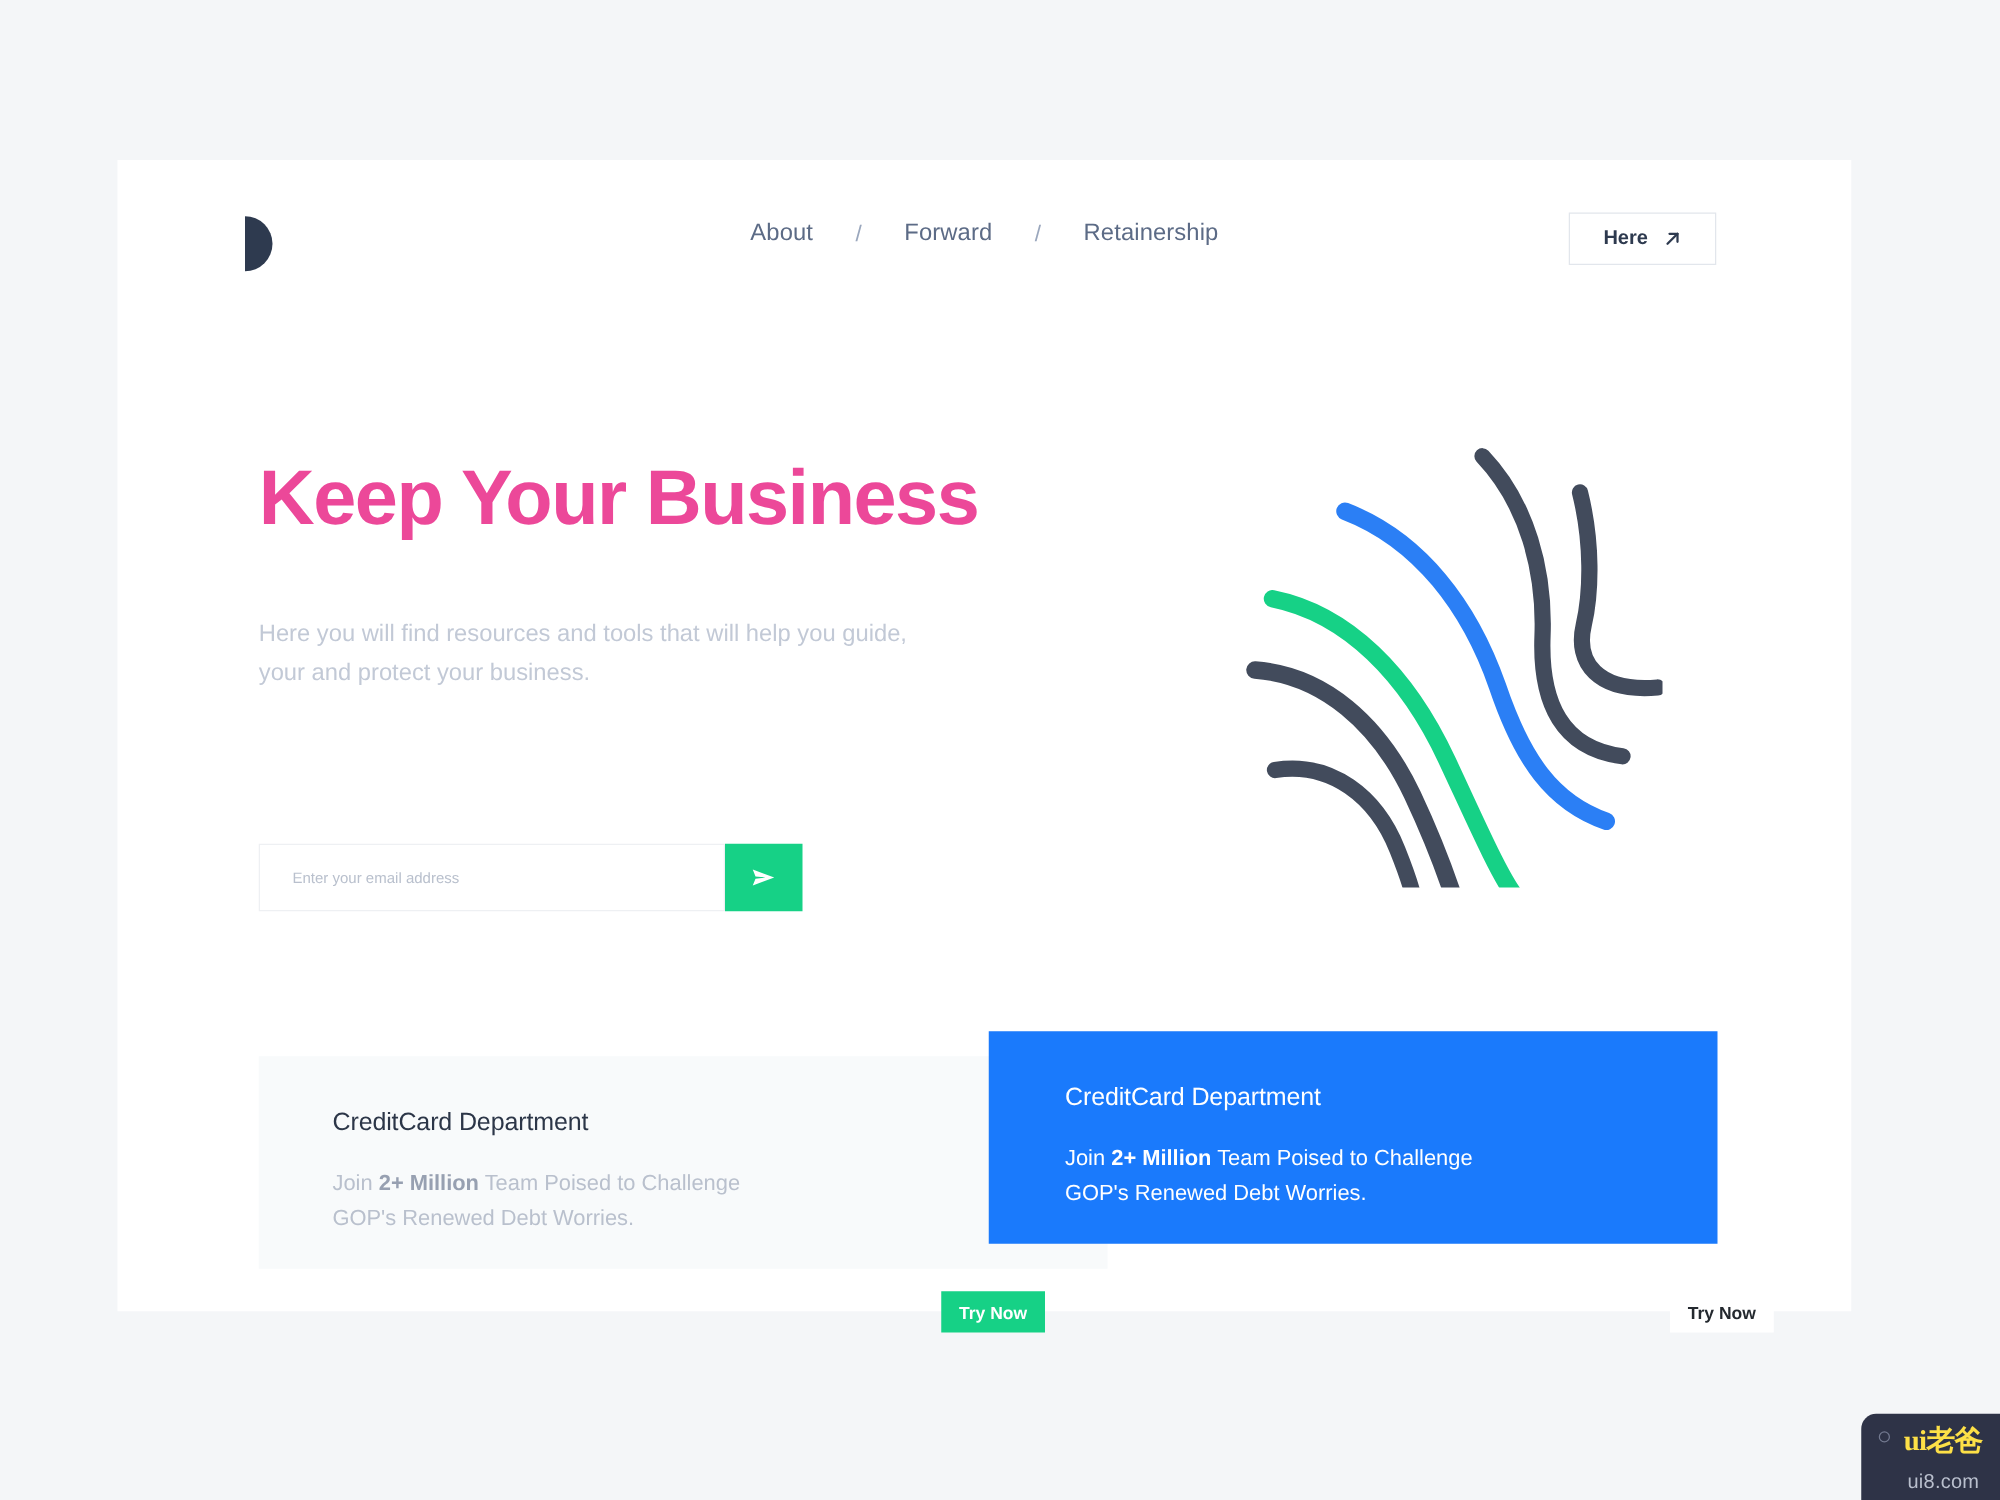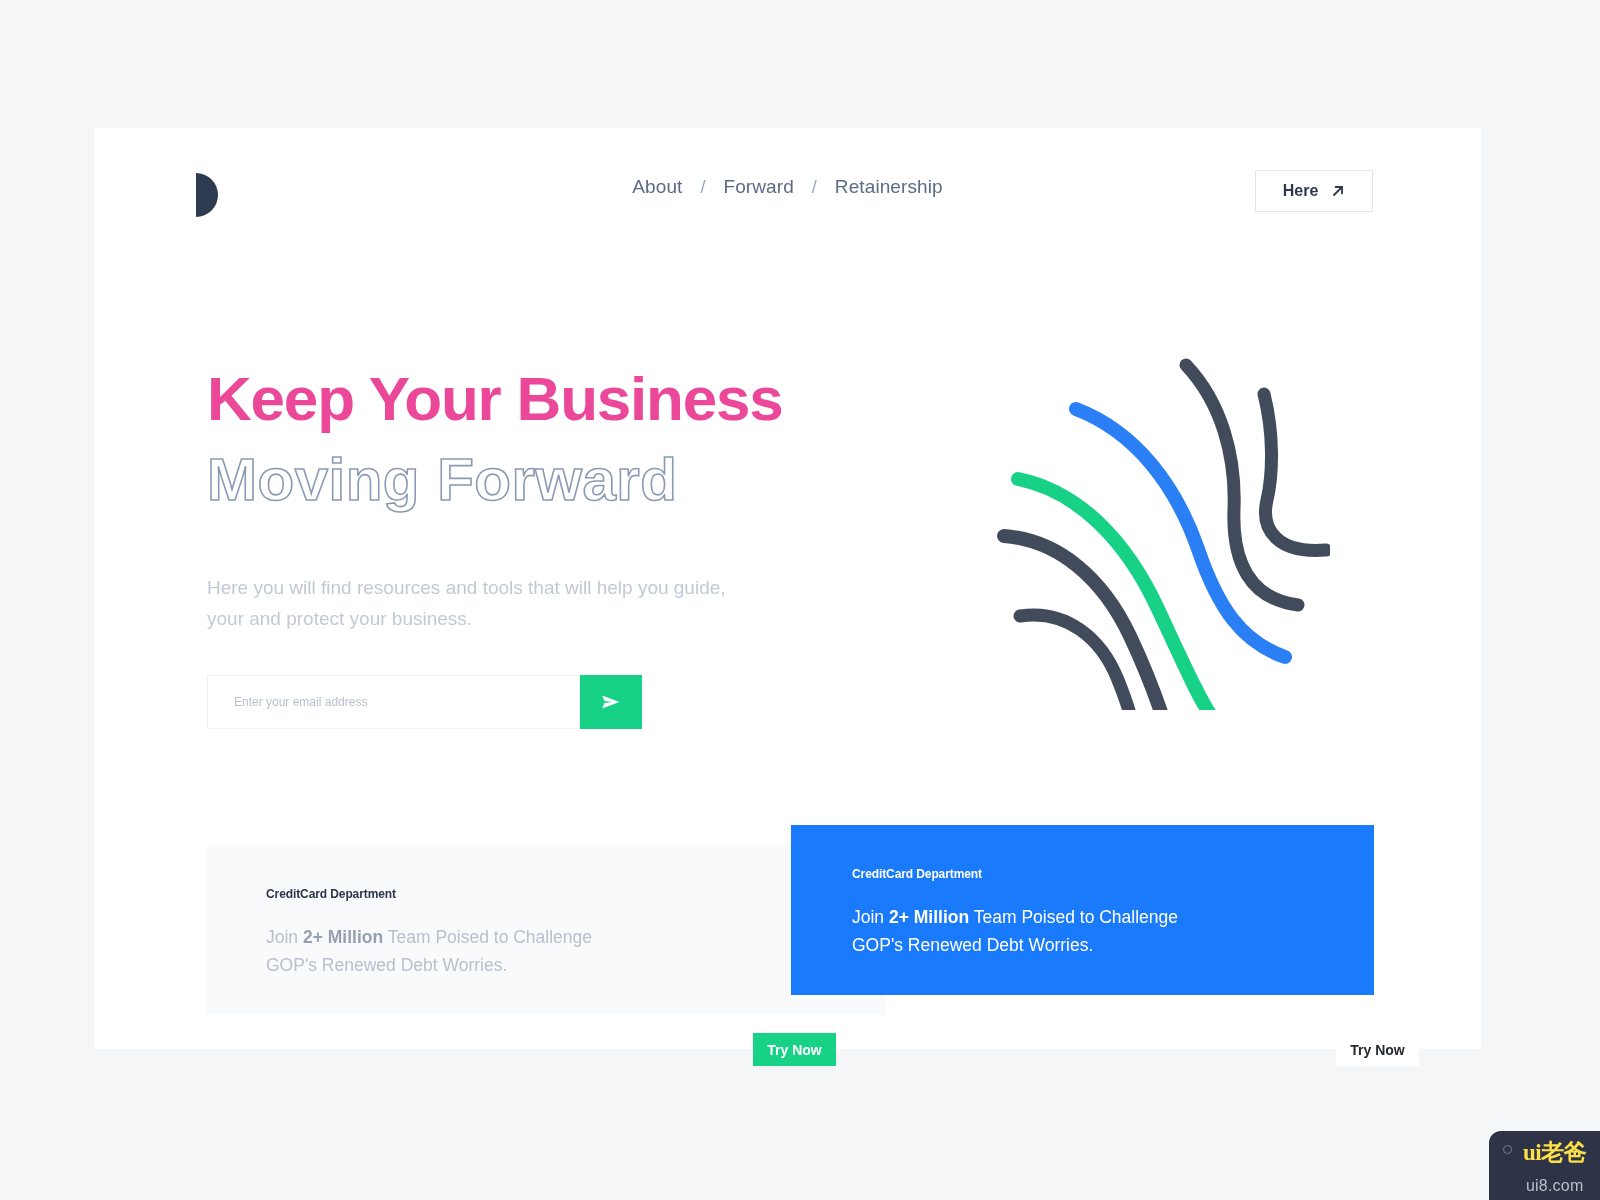--- a/index.html
+++ b/index.html
@@ -48,21 +48,21 @@
     border-radius: 0 44px 44px 0;
   }
 
   .nav {
     position: absolute;
     left: 50%;
     top: 48px;
     transform: translateX(-50%);
     display: flex;
     align-items: center;
-    gap: 0;
+    gap: 16px;
     white-space: nowrap;
   }
 
   .nav-item {
     font-size: 19px;
     color: #5c6b86;
     letter-spacing: 0.1px;
     padding: 0 16px;
     cursor: pointer;
     text-decoration: none;
@@ -206,22 +206,22 @@
   .card-inner {
     position: absolute;
     left: 59px;
     top: 42px;
     right: 0;
   }
 
   .card-blue .card-inner { left: 61px; }
 
   .card-title {
-    font-size: 12px;
-    font-weight: bold;
+    font-size: 20px;
+    font-weight: normal;
     letter-spacing: -0.1px;
     color: #2c3648;
   }
 
   .card-blue .card-title { color: #ffffff; }
 
   .card-body {
     margin-top: 22px;
     font-size: 17.5px;
     line-height: 28px;
@@ -330,21 +330,20 @@
           <svg class="work-arrow" viewBox="0 0 14 14" fill="none">
             <path d="M3 11L11 3" stroke="#2e3a4f" stroke-width="1.8" stroke-linecap="round"></path>
             <path d="M4.6 3H11V9.4" stroke="#2e3a4f" stroke-width="1.8" stroke-linecap="round" stroke-linejoin="round"></path>
           </svg>
         </span>
       </button>
     </div>
 
     <div class="hero-left">
       <h1 class="hero-title">Keep Your Business</h1>
-      <h1 class="hero-title-outline">Moving Forward</h1>
       <p class="hero-sub">Here you will find resources and tools that will help you guide, your and protect your business.</p>
     </div>
 
     <div class="subscribe">
       <input class="email-input" type="text" placeholder="Enter your email address" style="">
       <button class="send-btn">
         <span>
           <svg class="send-icon" viewBox="0 0 24 24">
             <path d="M3.2 5.6 L20.4 12 L3.2 18.4 L5.4 12.9 L13.4 12 L5.4 11.1 Z" fill="#ffffff"></path>
           </svg>

